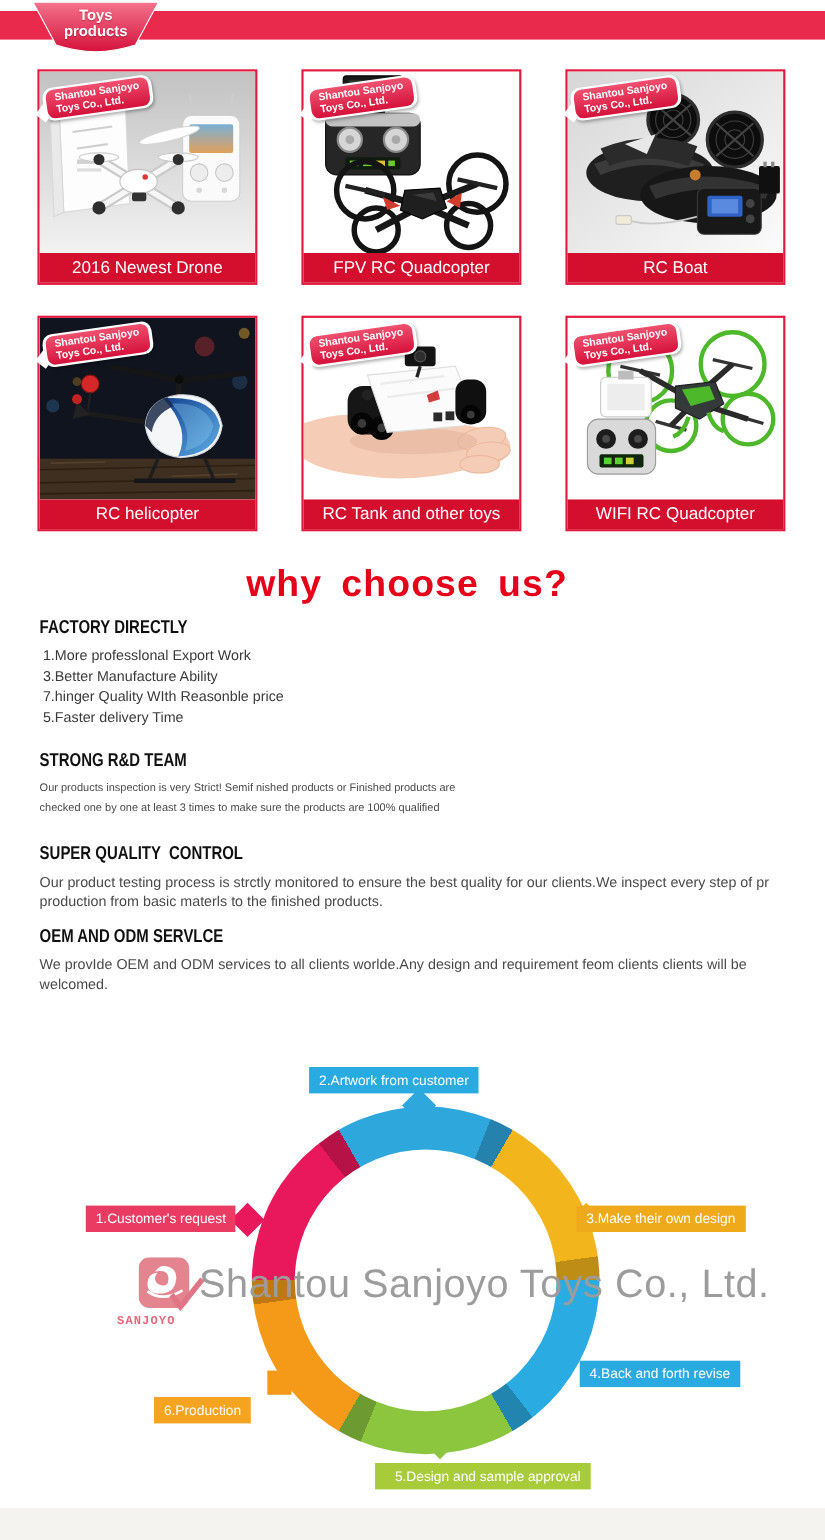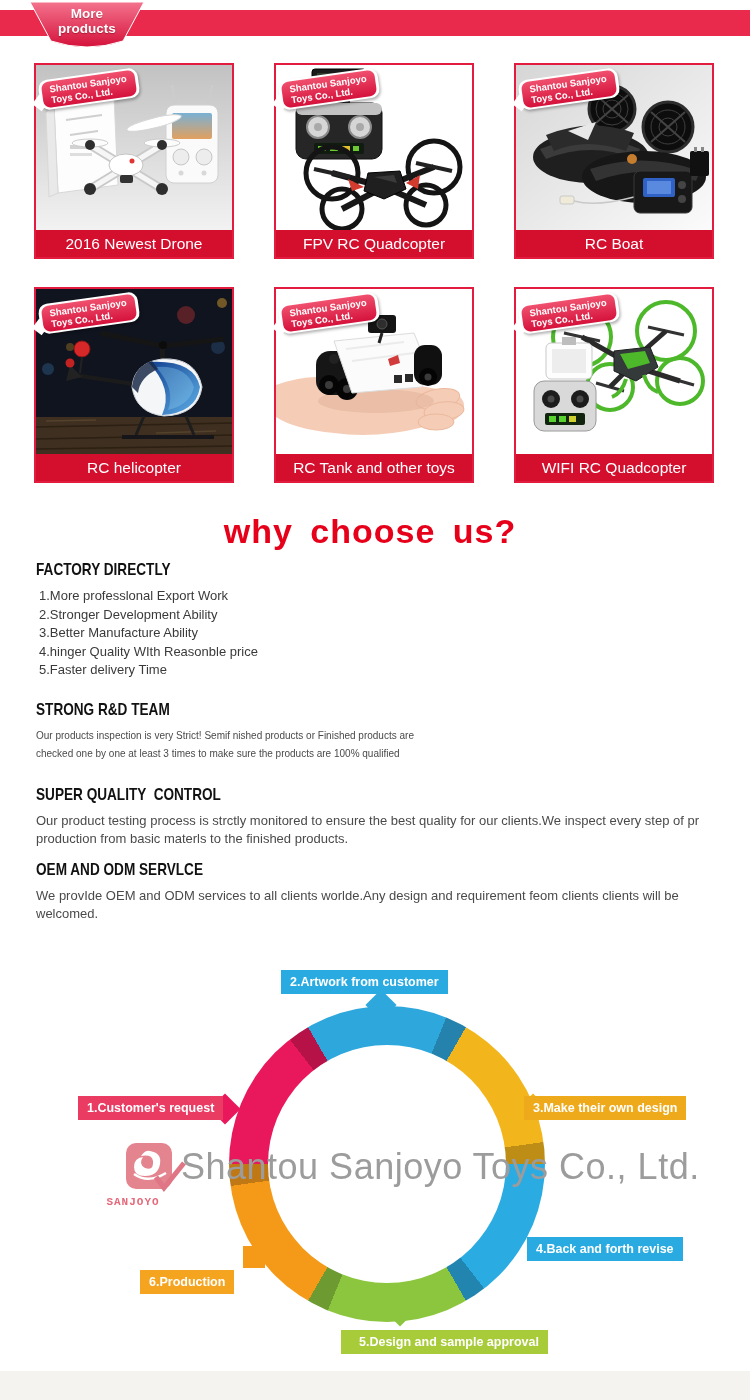--- a/index.html
+++ b/index.html
@@ -45,21 +45,21 @@
   .ring{position:absolute;left:229px;top:56px;width:316px;height:316px;border-radius:50%;z-index:2;}
   .hole{position:absolute;left:268px;top:95px;width:238px;height:238px;border-radius:50%;background:#fff;z-index:3;}
   .notch{position:absolute;width:22px;height:22px;z-index:1;}
   .rot{transform:rotate(45deg);}
   .n-top{left:370px;top:44px;}
   .n-left{left:214px;top:148px;}
   .n-right{left:522px;top:148px;}
   .n-se{left:506px;top:262px;}
   .n-bottom{left:389px;top:350px;}
   .n-sw{left:243px;top:296px;}
-  .plabel{position:absolute;color:#fff;font-weight:bold;font-size:12.5px;padding:5px 9px;
+  .plabel{position:absolute;color:#fff;font-weight:normal;font-size:12.5px;padding:5px 9px;
           white-space:nowrap;z-index:5;}
   .pl1{left:78px;top:146px;} .pl2{left:281px;top:20px;} .pl3{left:524px;top:146px;}
   .pl4{left:527px;top:287px;} .pl5{left:341px;top:380px;} .pl6{left:140px;top:320px;}
   .company{position:absolute;left:181px;top:196px;font-size:36px;color:#9c9c9c;
            letter-spacing:.5px;white-space:nowrap;z-index:4;}
   .logo-box{position:absolute;left:126px;top:193px;width:62px;height:52px;z-index:4;}
   .logo-text{position:absolute;left:100px;top:246px;width:66px;text-align:center;font-size:11px;
              font-weight:bold;color:#e4697a;letter-spacing:1px;z-index:4;font-family:Liberation Mono, monospace;}
 
   .bottom-strip{position:absolute;left:0;top:1371px;width:750px;height:29px;background:#f5f3f0;}
@@ -74,21 +74,21 @@
     <svg width="122" height="54" viewBox="0 0 122 54">
       <defs>
         <linearGradient id="rg" x1="0" y1="0" x2="0" y2="1">
           <stop offset="0" stop-color="#f4738d"></stop>
             <stop offset="1" stop-color="#d5123b"></stop>
         </linearGradient>
       </defs>
       <path d="M4,2 L118,2 L97,41 Q61,53 25,41 Z" fill="url(#rg)" stroke="#fff" stroke-width="1"></path>
     </svg>
     <div class="mr-text">
-      <div>More</div>
+      <div>Toys</div>
       <div>products</div>
     </div>
   </div>
 
   <div class="card c0">
     <div class="card-img">
       <svg viewBox="0 0 196 165" preserveAspectRatio="none">
         <defs>
           <linearGradient id="g1" x1="0" y1="0" x2="0" y2="1">
               <stop offset="0" stop-color="#c2c2c2"></stop>
@@ -365,23 +365,22 @@
     <div class="card-caption">WIFI RC Quadcopter</div>
   </div>
 
   <h2 class="why">why choose us?</h2>
 
   <div class="sections">
     <div class="sec sec1">
       <h3><span class="cond">FACTORY DIRECTLY</span></h3>
       <div class="list">
         <div>1.More professlonal Export Work</div>
-        <div>2.Stronger Development Ability</div>
         <div>3.Better Manufacture Ability</div>
-        <div>4.hinger Quality WIth Reasonble price</div>
+        <div>7.hinger Quality WIth Reasonble price</div>
         <div>5.Faster delivery Time</div>
       </div>
     </div>
     <div class="sec sec2">
       <h3><span class="cond">STRONG R&amp;D TEAM</span></h3>
       <p class="p-narrow">Our products inspection is very Strict! Semif nished products or Finished products are checked one by one at least 3 times to make sure the products are 100% qualified</p>
     </div>
     <div class="sec sec3">
       <h3><span class="cond">SUPER QUALITY  CONTROL</span></h3>
       <p class="p-wide">Our product testing process is strctly monitored to ensure the best quality for our clients.We inspect every step of pr production from basic materls to the finished products.</p>

